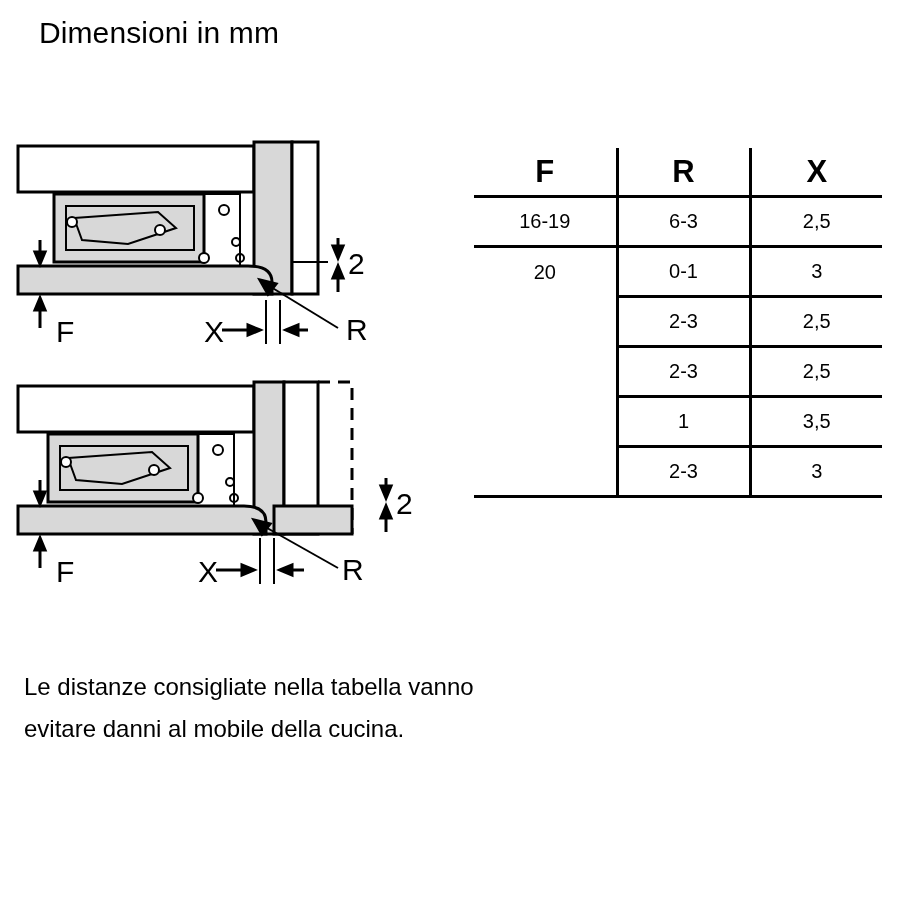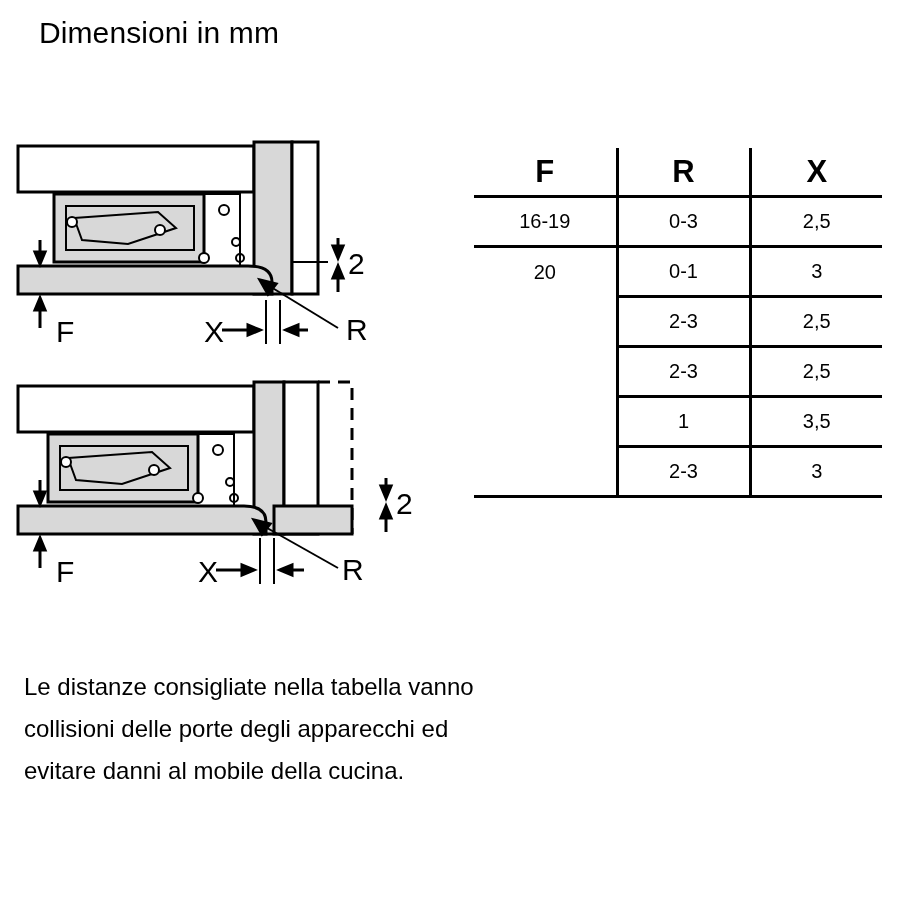--- a/index.html
+++ b/index.html
@@ -207,21 +207,21 @@
       <thead>
         <tr>
           <th class="col1">F</th>
           <th class="col2">R</th>
           <th class="col3">X</th>
         </tr>
       </thead>
       <tbody>
         <tr>
           <td class="col1">16-19</td>
-          <td class="col2">0-3</td>
+          <td class="col2">6-3</td>
           <td class="col3">2,5</td>
         </tr>
         <tr class="rule">
           <td class="col1">20</td>
           <td class="col2">0-1</td>
           <td class="col3">3</td>
         </tr>
         <tr class="thinrule">
           <td class="col1"></td>
           <td class="col2">2-3</td>
@@ -241,17 +241,16 @@
           <td class="col1"></td>
           <td class="col2">2-3</td>
           <td class="col3">3</td>
         </tr>
       </tbody>
     </table>
   </div>
 
   <div class="footer">
     <div class="line">Le distanze consigliate nella tabella vanno</div>
-    <div class="line">collisioni delle porte degli apparecchi ed</div>
     <div class="line">evitare danni al mobile della cucina.</div>
   </div>
 
 </div>
 
 </body></html>

